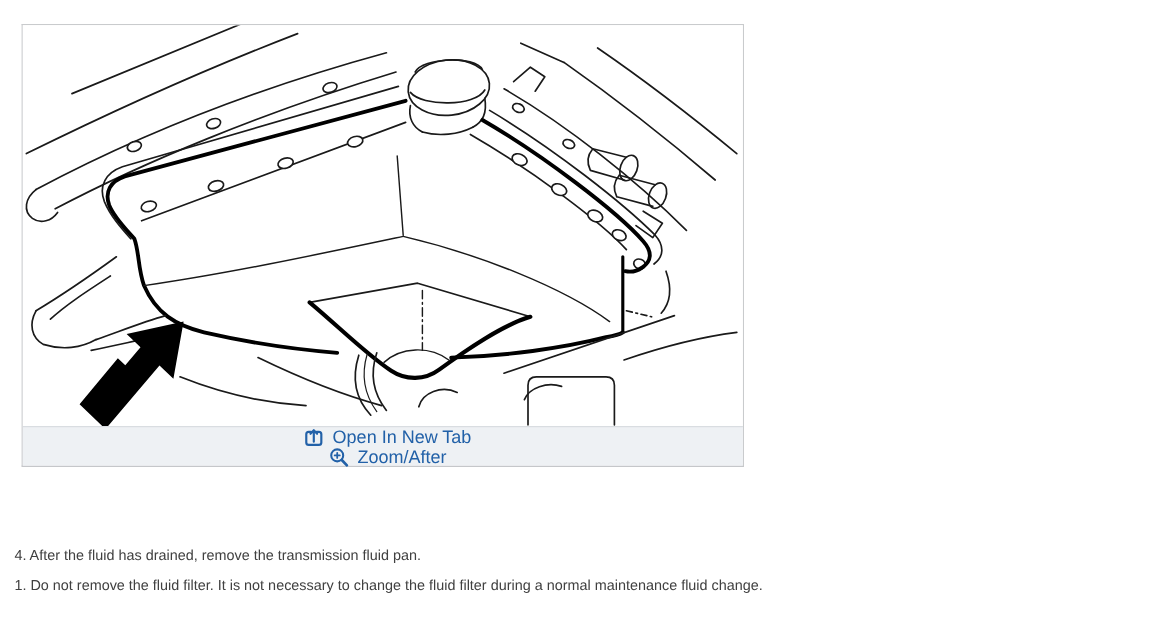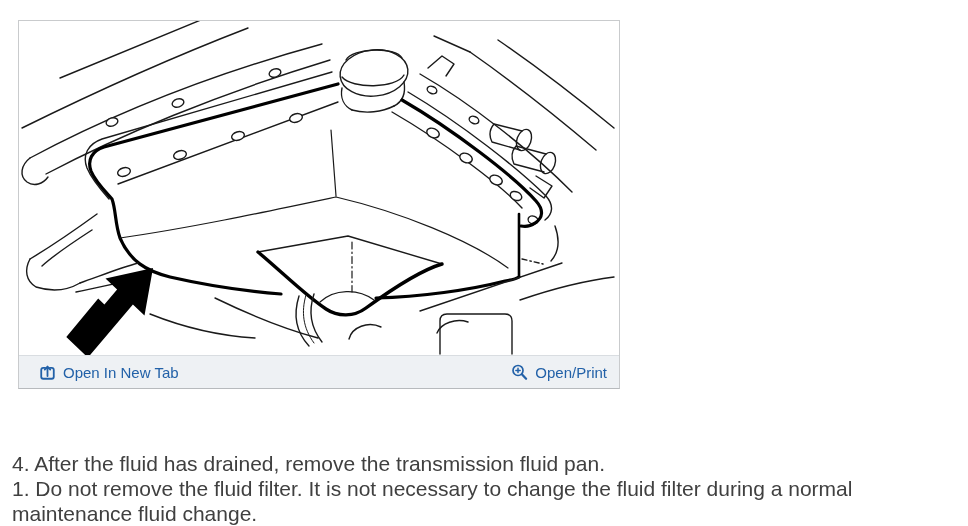--- a/index.html
+++ b/index.html
@@ -11,30 +11,30 @@
     position:absolute;left:18px;top:20px;width:600px;
     border:1px solid #c9cbcd;border-bottom-color:#b7babd;background:#fff;
     margin:0;
   }
   .image-area{
     width:600px;height:334px;background:#fff;overflow:hidden;
   }
   .card-footer{
     height:33px;background:#eef1f4;border-top:1px solid #d9dde1;
     display:flex;align-items:center;justify-content:space-between;
-    padding:0 12px 0 20px;box-sizing:border-box;
+    padding:0 12px 0 20px;box-sizing:border-box;flex-direction:column;
   }
   .tool-link{
     display:inline-flex;align-items:center;gap:7px;
     color:#2261a8;text-decoration:none;font-size:15px;cursor:pointer;
   }
   .tool-link svg{display:block;}
   .steps{
     position:absolute;left:12px;top:451px;width:950px;
-    color:#404040;font-size:21px;line-height:25px;
+    color:#404040;font-size:12px;line-height:25px;
   }
   .steps p{margin:0;padding:0;}
   .drawing{display:block;}
 </style>
 </head>
 <body>
 
 <div>
 
   <figure class="card">
@@ -162,21 +162,21 @@
         <span>Open In New Tab</span>
       </a>
       <a class="tool-link" href="#">
         <svg width="17" height="17" viewBox="0 0 16 16">
           <g fill="none" stroke="#2261a8" stroke-linecap="round">
             <circle cx="6.6" cy="6.1" r="4.7" stroke-width="1.6"></circle>
             <path d="M6.6,4.1 L6.6,8.1 M4.6,6.1 L8.6,6.1" stroke-width="1.4"></path>
             <path d="M10.2,9.7 L14.2,13.9" stroke-width="2.1"></path>
           </g>
         </svg>
-        <span>Open/Print</span>
+        <span>Zoom/After</span>
       </a>
     </figcaption>
   </figure>
 
   <div class="steps">
     <p>4. After the fluid has drained, remove the transmission fluid pan.</p>
     <p>1. Do not remove the fluid filter. It is not necessary to change the fluid filter during a normal maintenance fluid change.</p>
   </div>
 
 </div>

